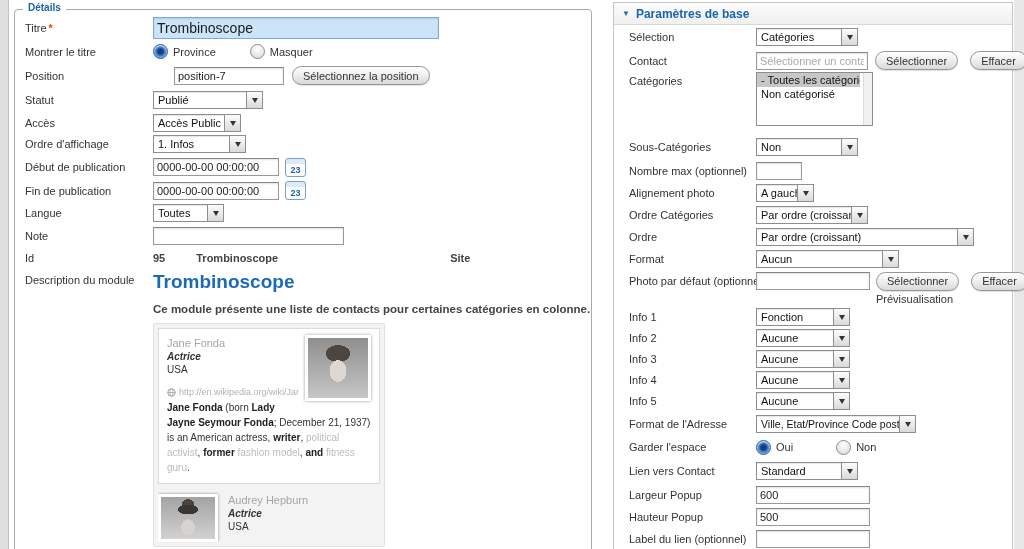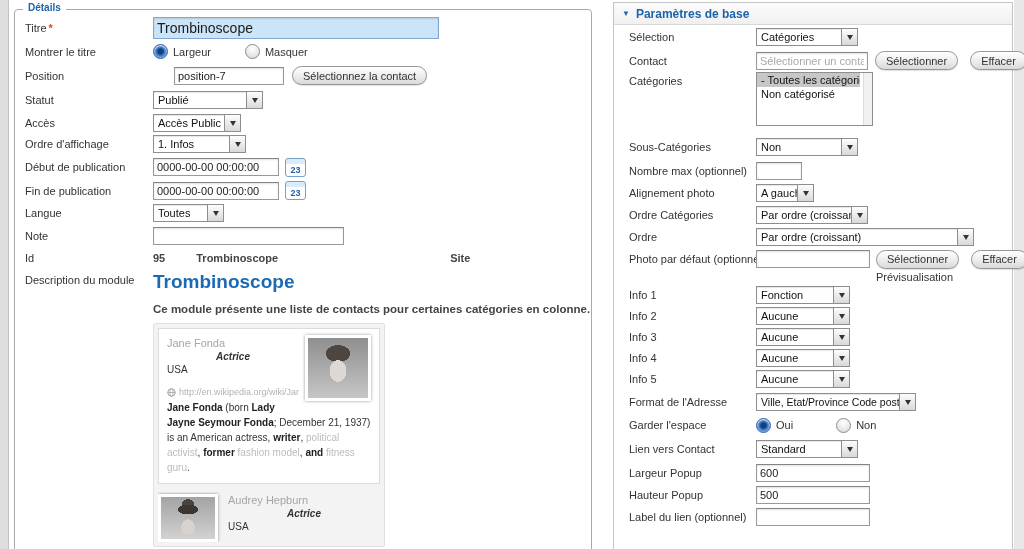--- a/index.html
+++ b/index.html
@@ -103,21 +103,21 @@
       radial-gradient(ellipse 14px 18px at 50% 55%,#ddd8d4 60%,transparent 61%),
       radial-gradient(ellipse 20px 14px at 50% 26%,#4d4540 60%,transparent 61%),
       linear-gradient(#8f8f8f,#c6c6c6);}
   .photo-audrey{float:left;width:54px;height:42px;margin-right:10px;
     background:
       radial-gradient(ellipse 11px 13px at 50% 72%,#d8d3cf 60%,transparent 61%),
       radial-gradient(ellipse 17px 8px at 50% 30%,#3c3633 60%,transparent 61%),
       radial-gradient(ellipse 10px 9px at 50% 18%,#4a423d 60%,transparent 61%),
       linear-gradient(#a3a3a3,#d2d2d2);}
   .c-name{font-size:11px;color:#a6a6a6;}
-  .c-role{font-size:10px;font-weight:bold;font-style:italic;color:#333;margin-top:2px;text-align:center;}
+  .c-role{font-size:10px;font-weight:bold;font-style:italic;color:#333;margin-top:2px;}
   .c-country{font-size:10px;color:#333;margin-top:2px;}
   .c-link{font-size:9px;color:#b3b3b3;margin-top:12px;display:flex;align-items:center;white-space:nowrap;overflow:hidden;}
   .c-link svg{margin-right:3px;flex:none;}
   .c-bio{font-size:10px;line-height:1.5;margin-top:3px;clear:none;}
   .card2{margin-top:8px;padding-top:2px;overflow:hidden;min-height:46px;}
   .seg-normal{color:#333;}
   .seg-bold{font-weight:bold;color:#222;}
   .seg-muted{color:#bcbcbc;}
   .id-val{font-size:11px;font-weight:bold;color:#444;}
   .prev-label{font-size:11px;color:#333;margin:1px 0 0 131px;}
@@ -135,31 +135,31 @@
     <span class="lbl"><span>Titre</span><span class="req">*</span></span>
     <span class="fld">
         <input class="inp inp-title" readonly="" value="Trombinoscope" style="">
       </span>
   </div>
 
   <div class="lrow" style="height:23px">
     <span class="lbl">Montrer le titre</span>
     <span class="fld">
       <span class="radio on"></span>
-      <span class="radio-label">Largeur</span>
+      <span class="radio-label">Province</span>
       <span class="radio" style="margin-left:34px"></span>
       <span class="radio-label">Masquer</span>
     </span>
   </div>
 
   <div class="lrow" style="height:25px">
     <span class="lbl">Position</span>
     <span class="fld">
       <input class="inp" style="width: 102px; margin-left: 21px;" readonly="" value="position-7">
-      <button class="btn-aqua" style="margin-left:8px">Sélectionnez la contact</button>
+      <button class="btn-aqua" style="margin-left:8px">Sélectionnez la position</button>
     </span>
   </div>
 
   <div class="lrow" style="height:24px">
     <span class="lbl">Statut</span>
     <span class="fld">
         <span class="sel" style="width:110px">
           <span class="txt">Publié</span>
           <span class="arr"></span>
         </span>
@@ -325,20 +325,27 @@
   </div>
 
   <div class="rrow" style="height:22px">
     <span class="rlbl">Ordre</span>
     <span class="sel" style="width:218px">
         <span class="txt">Par ordre (croissant)</span>
         <span class="arr"></span>
       </span>
   </div>
 
+  <div class="rrow" style="height:22px">
+    <span class="rlbl">Format</span>
+    <span class="sel" style="width:143px">
+        <span class="txt">Aucun</span>
+        <span class="arr"></span>
+      </span>
+  </div>
 
   <div style="height:36px">
     <div class="rrow" style="height:22px">
       <span class="rlbl">Photo par défaut (optionnel)</span>
       <input class="inp" style="width: 106px;" readonly="" value="">
       <button class="btn-aqua" style="margin-left:6px">Sélectionner</button>
       <button class="btn-aqua" style="margin-left:12px">Effacer</button>
     </div>
     <div class="prev-label" style="margin-left:262px">Prévisualisation</div>
   </div>

